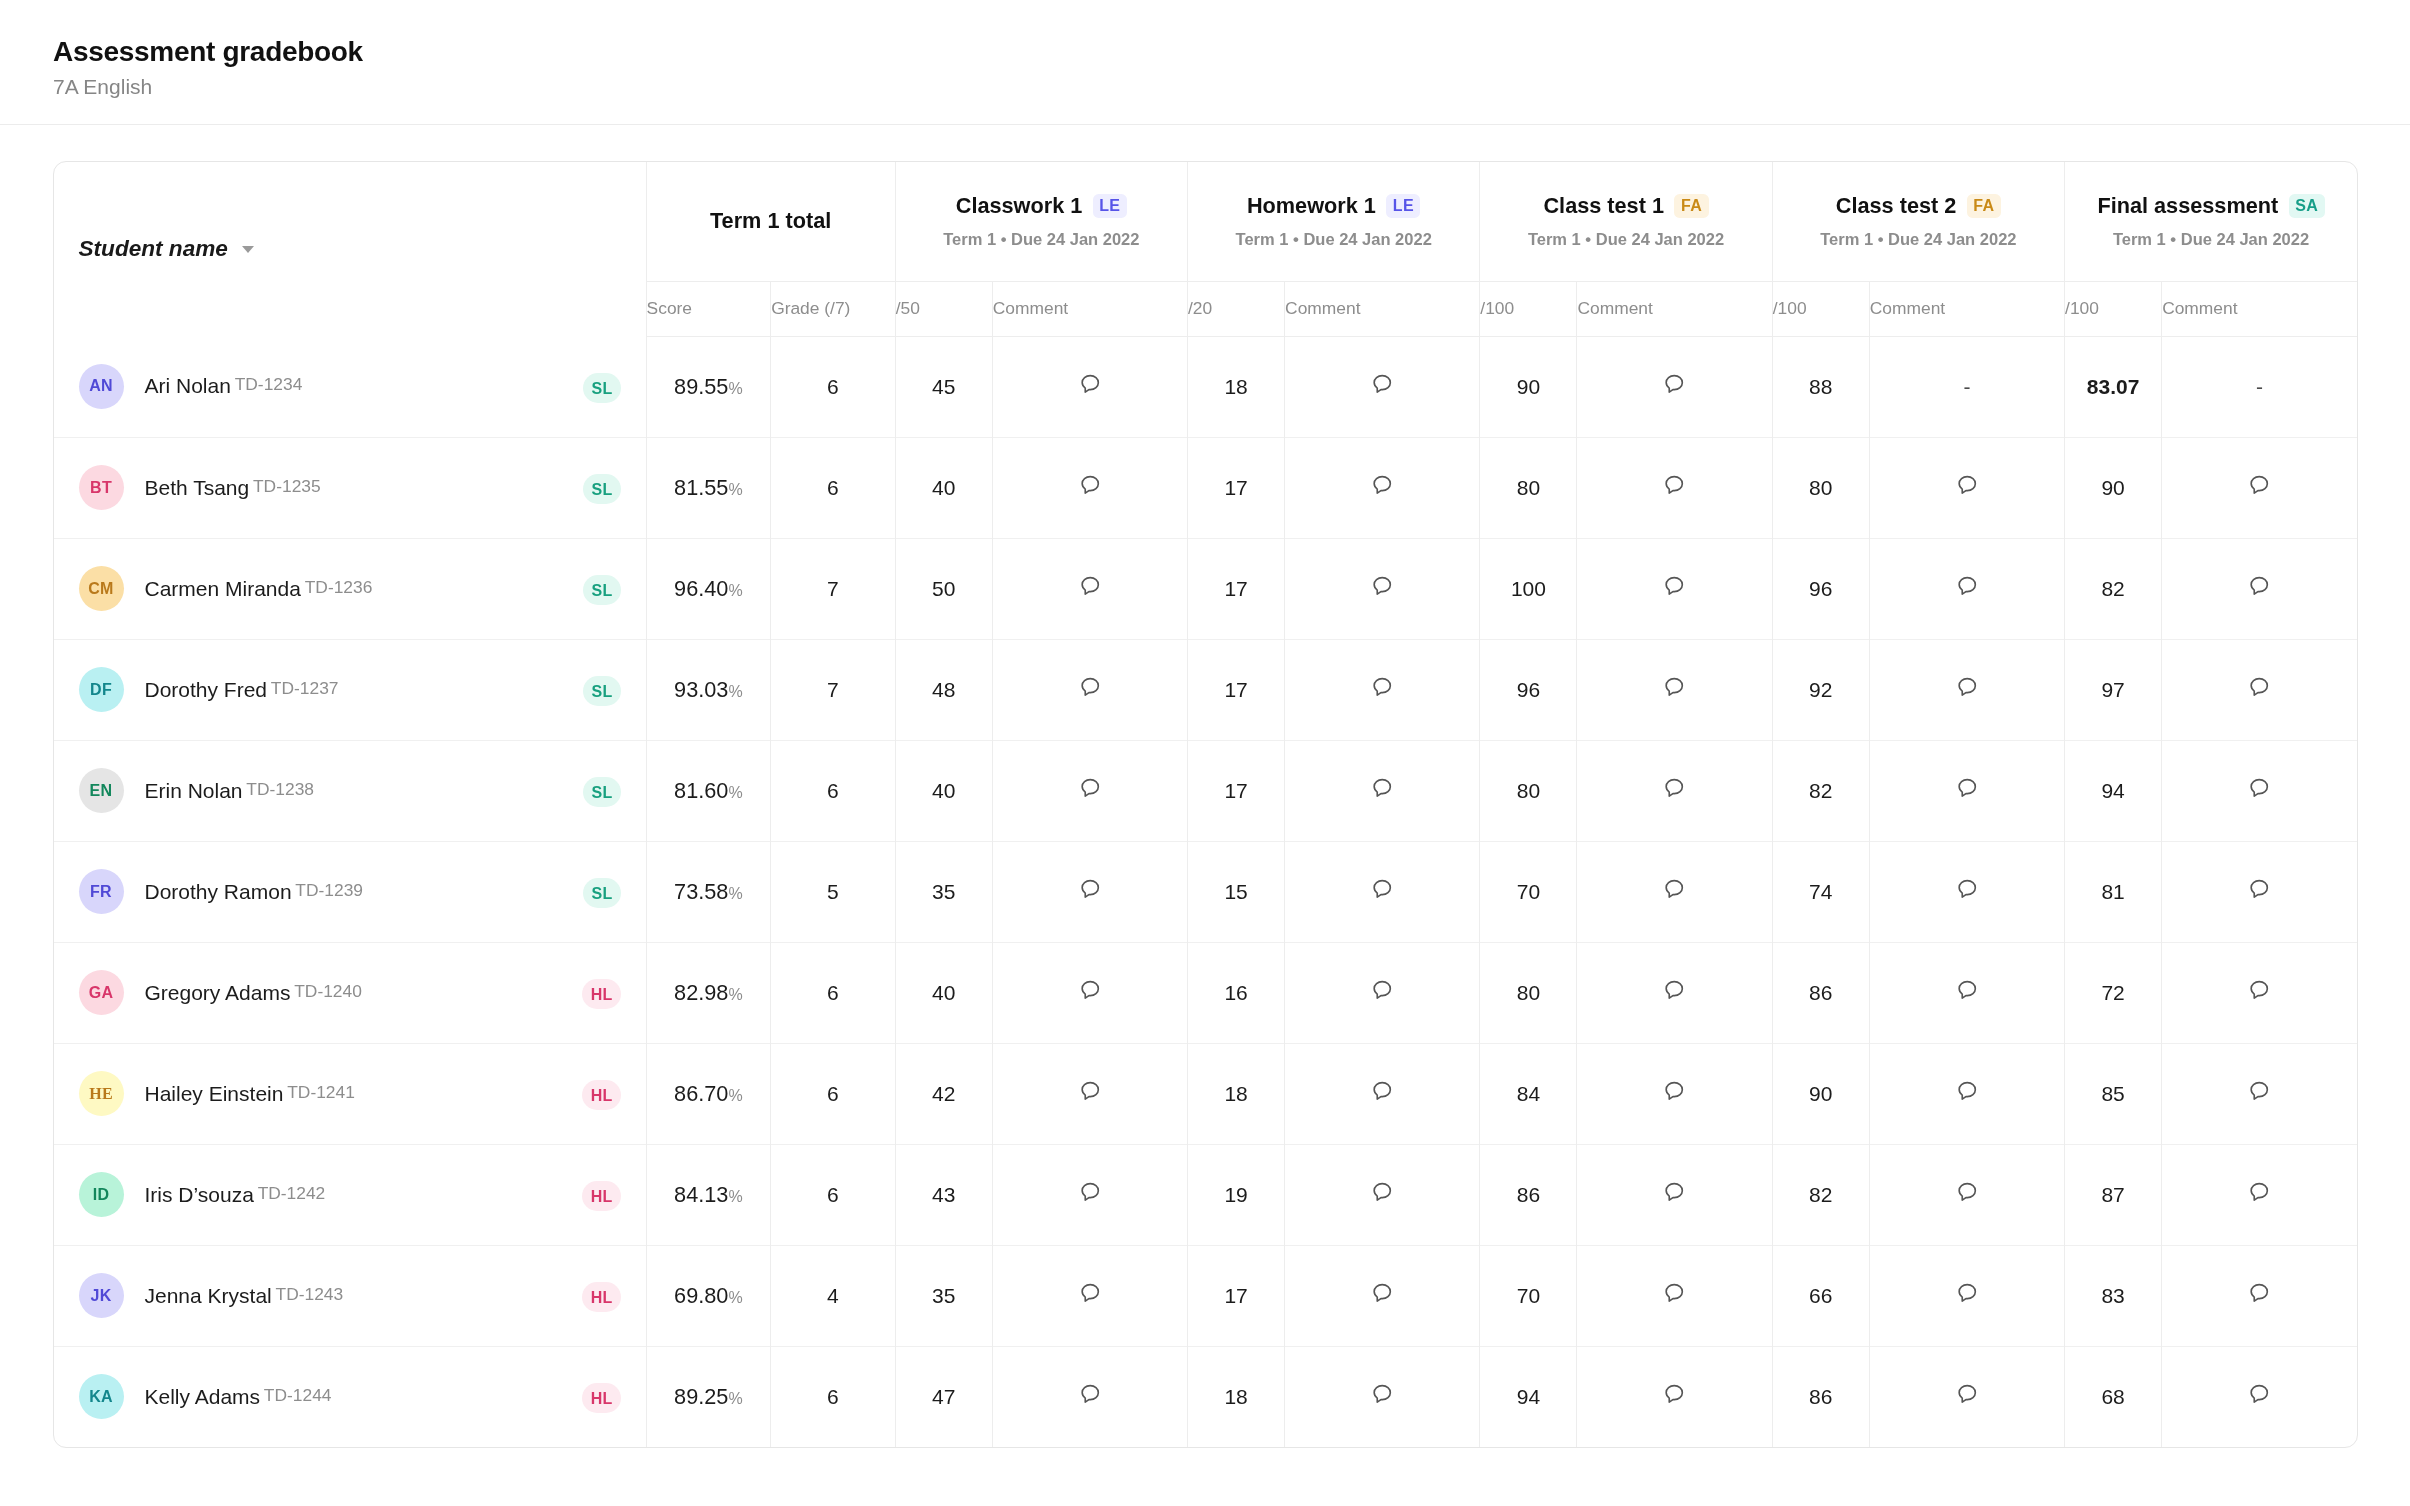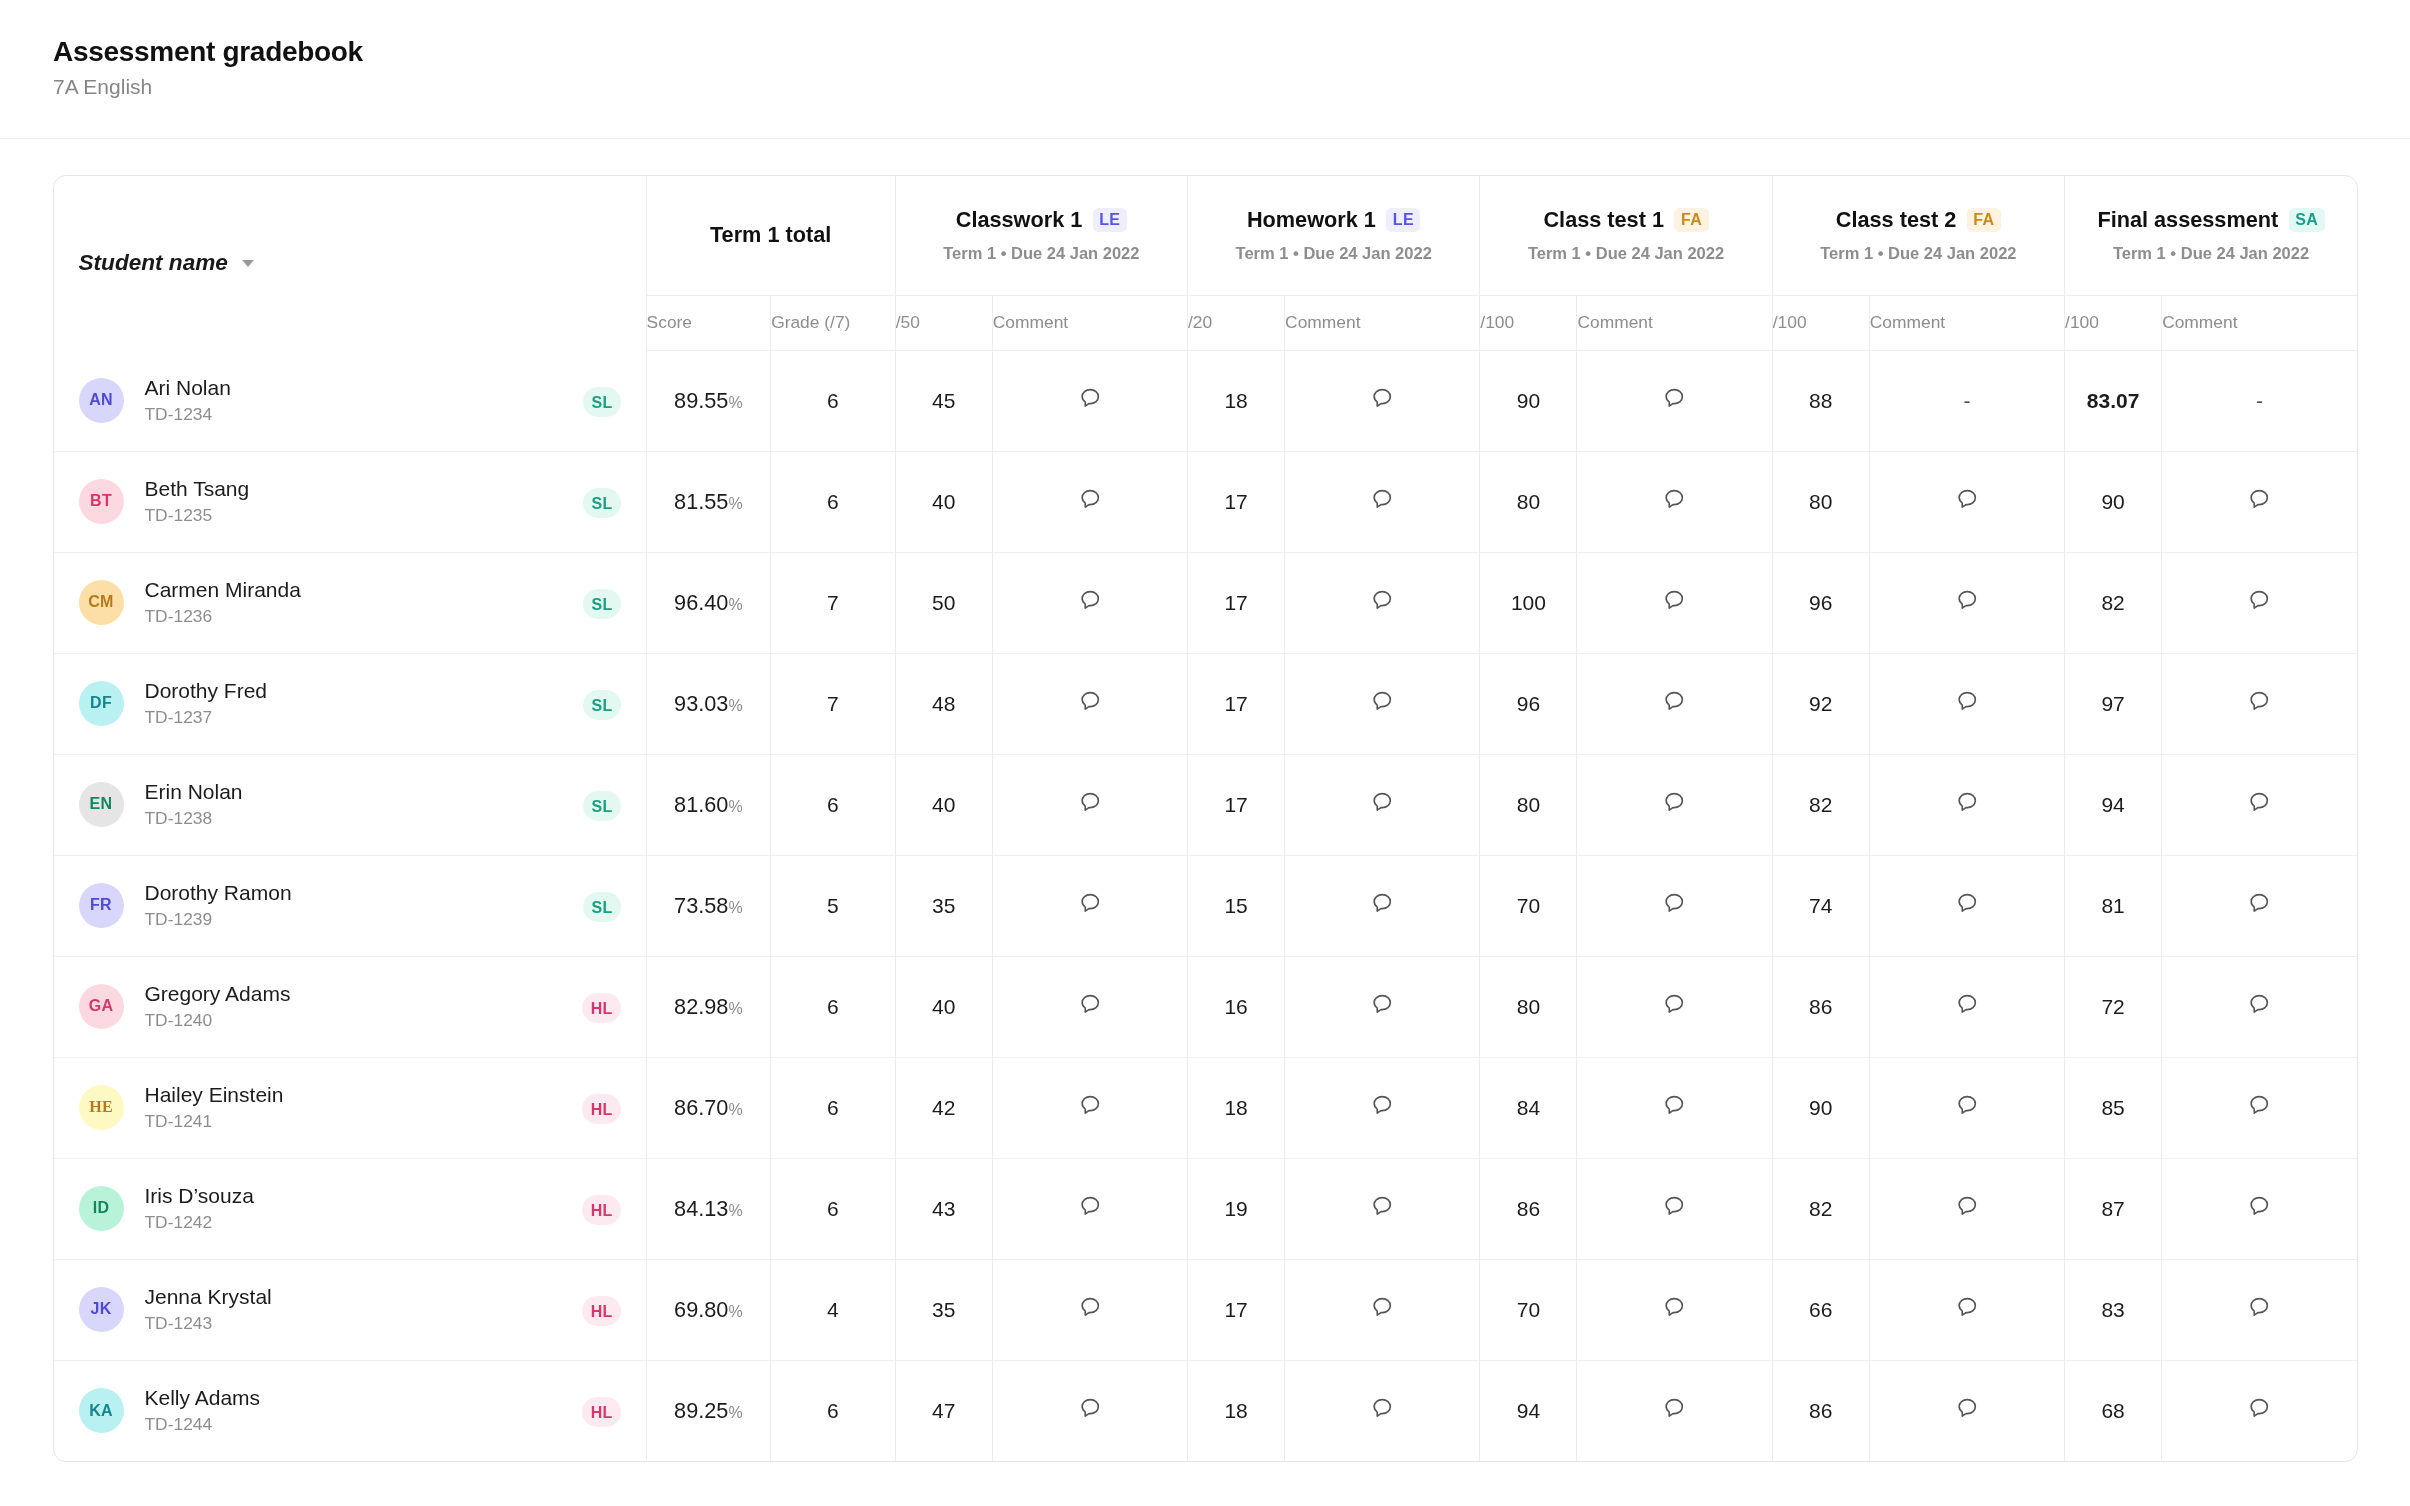--- a/index.html
+++ b/index.html
@@ -6,21 +6,21 @@
   html, body {
     width: 2411px; height: 1507px;
     background: #ffffff;
     font-family: "Liberation Sans", sans-serif;
     color: #1a1a1a;
     overflow: hidden;
   }
 
   
   .topbar {
-    height: 139px;
+    height: 125px;
     border-bottom: 0.9px solid #ececec;
     display: flex;
     align-items: flex-start;
     justify-content: space-between;
     padding: 36px 55px 0 53px;
   }
   .title-block { display: flex; flex-direction: column; gap: 6.6px; }
   .page-title {
     font-size: 28px; font-weight: bold; letter-spacing: -0.3px; color: #111;
   }
@@ -150,21 +150,21 @@
     font-size: 21px; color: #1c1c1c;
   }
   td.name-cell { text-align: left; padding-left: 24.5px; }
   .name-row { display: flex; align-items: center; gap: 21px; }
   .avatar {
     width: 45px; height: 45px; border-radius: 50%;
     flex: 0 0 45px;
     display: flex; align-items: center; justify-content: center;
     font-size: 16px; font-weight: bold; letter-spacing: 0.3px;
   }
-  .name-texts { display: flex; flex-direction: column; gap: 3.8px; }
+  .name-texts { display: flex; flex-direction: row; gap: 3.8px; }
   .student-name { font-size: 21px; color: #1c1c1c; }
   .student-id { font-size: 17.4px; color: #8d8d8d; }
   .lvl-wrap { margin-left: auto; padding-right: 24.5px; }
   .lvl {
     font-size: 16px; font-weight: bold; letter-spacing: 0.3px;
     padding: 6.6px 8.5px; border-radius: 15px; line-height: 1;
   }
   .lvl-sl { color: #18a07f; background: #e2f8f1; }
   .lvl-hl { color: #d8366a; background: #fdeaf0; }
 

